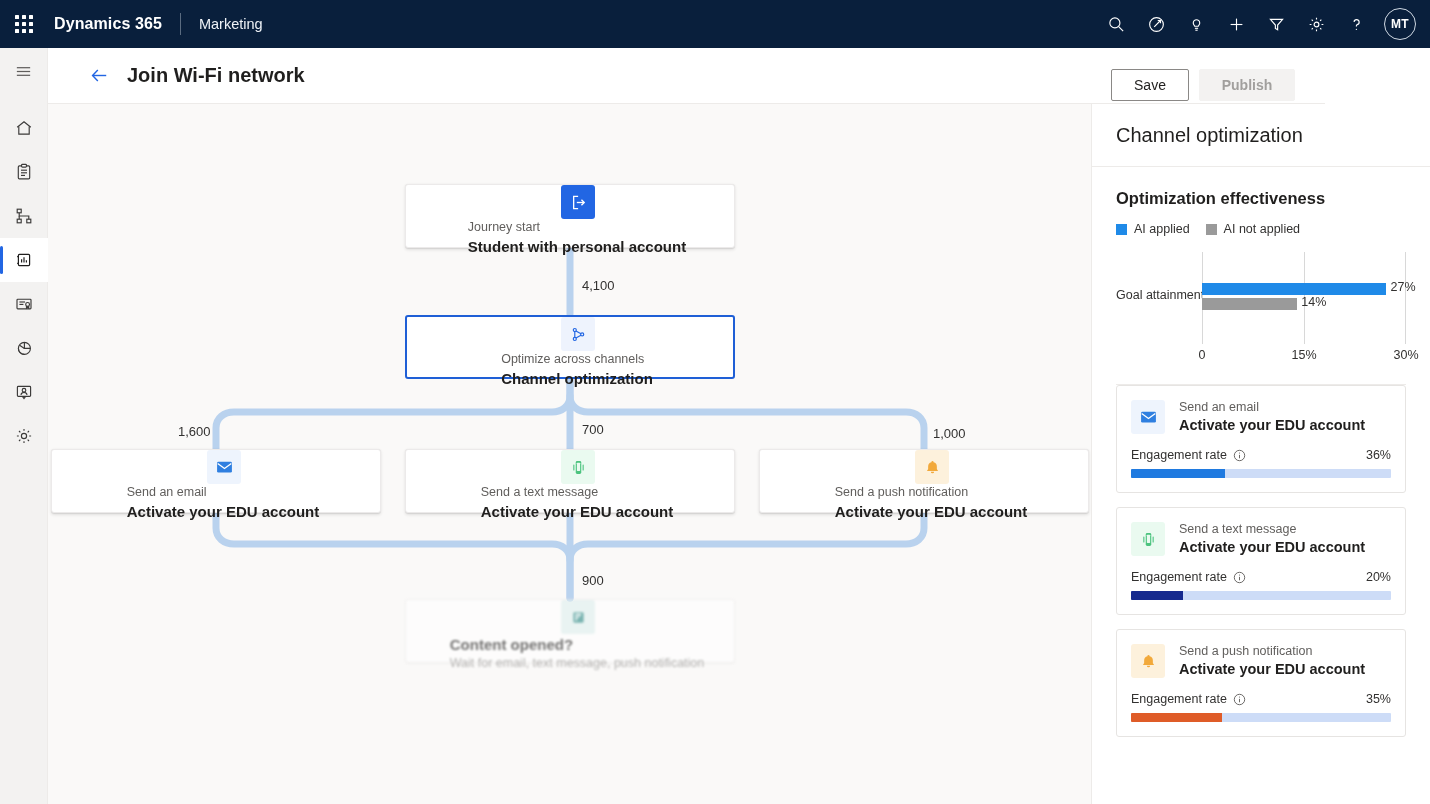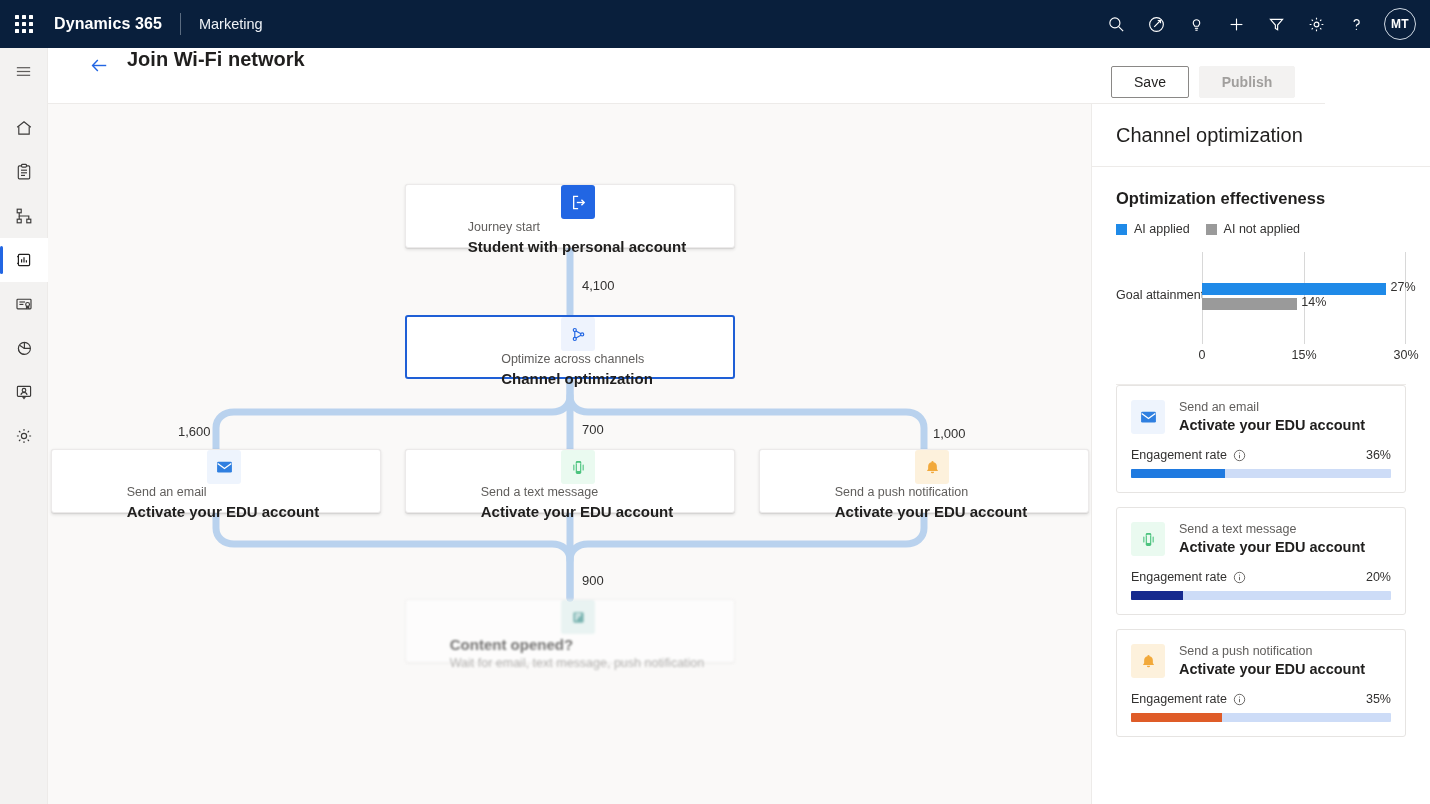--- a/index.html
+++ b/index.html
@@ -57,21 +57,21 @@
   .rail-item.selected { background: #ffffff; }
   .rail-item.selected::before {
     content: ""; position: absolute; left: 0; top: 8px; width: 3px; height: 28px;
     background: #2266e3; border-radius: 2px;
   }
   .rail-item svg { display: block; }
 
   
   .cmdbar {
     position: absolute; left: 48px; top: 48px; width: 1277px; height: 56px;
-    background: #ffffff; display: flex; align-items: flex-start;
+    background: #ffffff; display: flex; align-items: center;
     border-bottom: 1px solid #edebe9;
   }
   .back-btn {
     width: 34px; height: 34px; margin-left: 34px; display: flex; align-items: center; justify-content: center;
     cursor: pointer; border-radius: 2px;
   }
   .page-title { font-size: 20px; font-weight: 600; color: #201f1e; margin-left: 11px; white-space: nowrap; }
   .cmd-right { margin-left: auto; display: flex; align-items: center; gap: 10px; padding-right: 30px; }
   .btn {
     height: 32px; min-width: 78px; padding: 0 16px; font-size: 14px;

